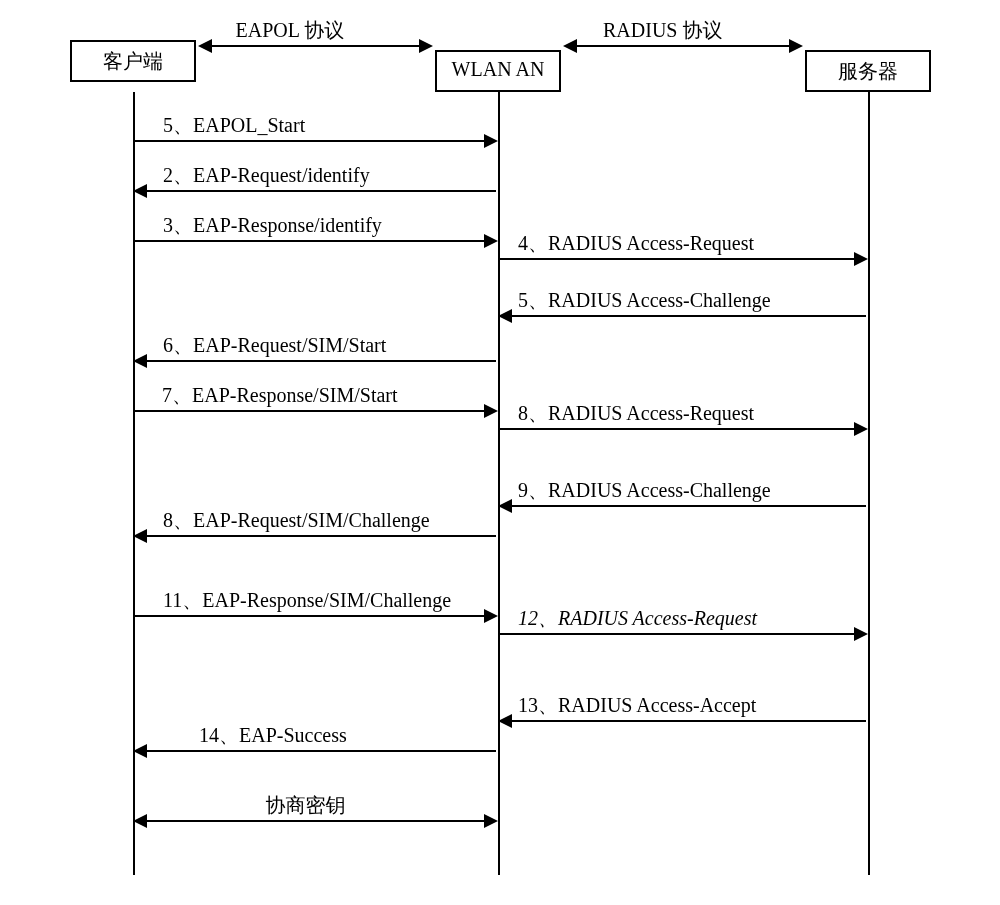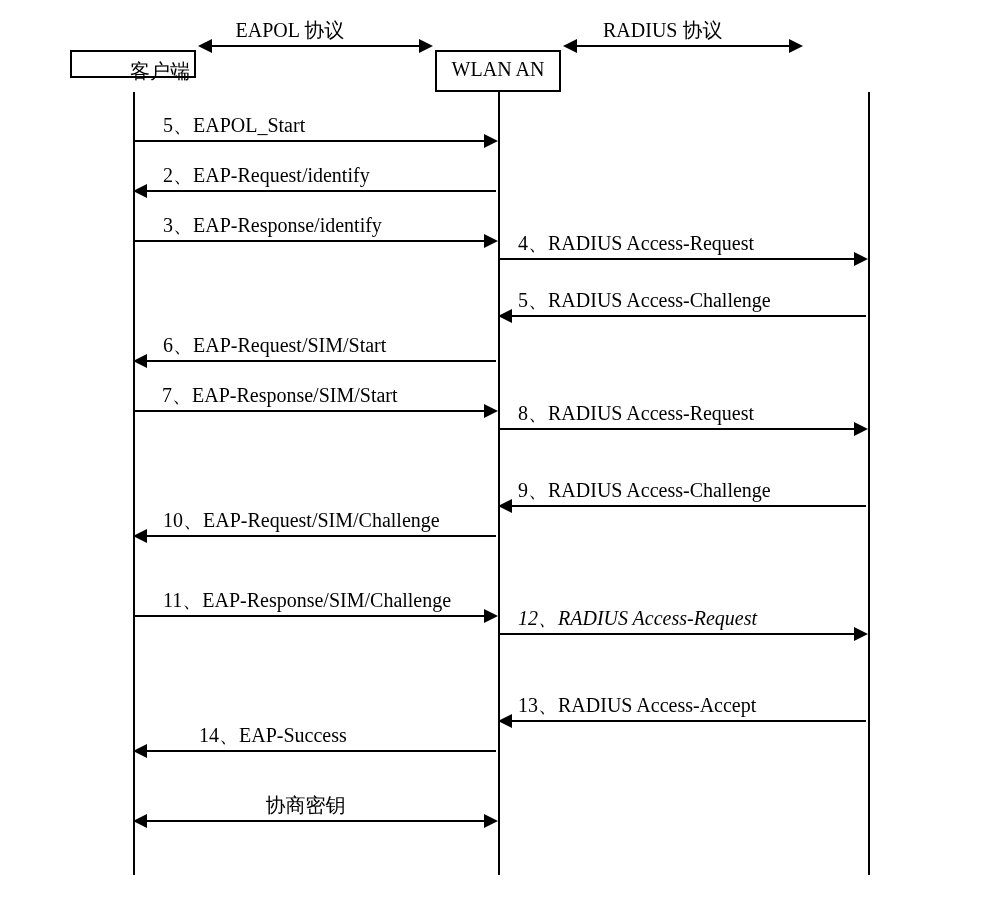--- a/index.html
+++ b/index.html
@@ -54,22 +54,23 @@
     width: 0; height: 0;
     border-top: 7px solid transparent;
     border-bottom: 7px solid transparent;
     border-right: 14px solid #000;
   }
 </style>
 </head>
 <body>
 
 <div class="canvas" id="canvas">
-    <div class="box" style="left: 70px; top: 50px; width: 126px; height: 28px; text-align: right;">客户端</div>
+    <div class="box" style="left: 70px; top: 40px; width: 126px; height: 42px;">客户端</div>
     <div class="box" style="left: 435px; top: 50px; width: 126px; height: 42px;">WLAN AN</div>
+    <div class="box" style="left: 805px; top: 50px; width: 126px; height: 42px;">服务器</div>
     <div class="lifeline" style="left: 133px; top: 92px; height: 783px;"></div>
     <div class="lifeline" style="left: 498px; top: 92px; height: 783px;"></div>
     <div class="lifeline" style="left: 868px; top: 92px; height: 783px;"></div>
     <div class="proto-label" style="left: 235.5px; top: 17px; width: 160px;">EAPOL 协议</div>
     <div class="arrow" style="left: 200px; top: 45px; width: 231px;"></div>
     <div class="arrowhead-left" style="left: 198px; top: 39px;"></div>
     <div class="arrowhead-right" style="left: 419px; top: 39px;"></div>
     <div class="proto-label" style="left: 603px; top: 17px; width: 160px;">RADIUS 协议</div>
     <div class="arrow" style="left: 565px; top: 45px; width: 236px;"></div>
     <div class="arrowhead-left" style="left: 563px; top: 39px;"></div>
@@ -96,21 +97,21 @@
     <div class="arrowhead-right" style="left: 484px; top: 404px;"></div>
     <div class="msg-label" style="left: 162px; top: 382px;">7、EAP-Response/SIM/Start</div>
     <div class="arrow" style="left: 500px; top: 428px; width: 366px;"></div>
     <div class="arrowhead-right" style="left: 854px; top: 422px;"></div>
     <div class="msg-label" style="left: 518px; top: 400px;">8、RADIUS Access-Request</div>
     <div class="arrow" style="left: 500px; top: 505px; width: 366px;"></div>
     <div class="arrowhead-left" style="left: 498px; top: 499px;"></div>
     <div class="msg-label" style="left: 518px; top: 477px;">9、RADIUS Access-Challenge</div>
     <div class="arrow" style="left: 135px; top: 535px; width: 361px;"></div>
     <div class="arrowhead-left" style="left: 133px; top: 529px;"></div>
-    <div class="msg-label" style="left: 163px; top: 507px;">10、EAP-Request/SIM/Challenge</div>
+    <div class="msg-label" style="left: 163px; top: 507px;">8、EAP-Request/SIM/Challenge</div>
     <div class="arrow" style="left: 135px; top: 615px; width: 361px;"></div>
     <div class="arrowhead-right" style="left: 484px; top: 609px;"></div>
     <div class="msg-label" style="left: 163px; top: 587px;">11、EAP-Response/SIM/Challenge</div>
     <div class="arrow" style="left: 500px; top: 633px; width: 366px;"></div>
     <div class="arrowhead-right" style="left: 854px; top: 627px;"></div>
     <div class="msg-label" style="left: 518px; top: 605px; font-style: italic;">12、RADIUS Access-Request</div>
     <div class="arrow" style="left: 500px; top: 720px; width: 366px;"></div>
     <div class="arrowhead-left" style="left: 498px; top: 714px;"></div>
     <div class="msg-label" style="left: 518px; top: 692px;">13、RADIUS Access-Accept</div>
     <div class="arrow" style="left: 135px; top: 750px; width: 361px;"></div>

